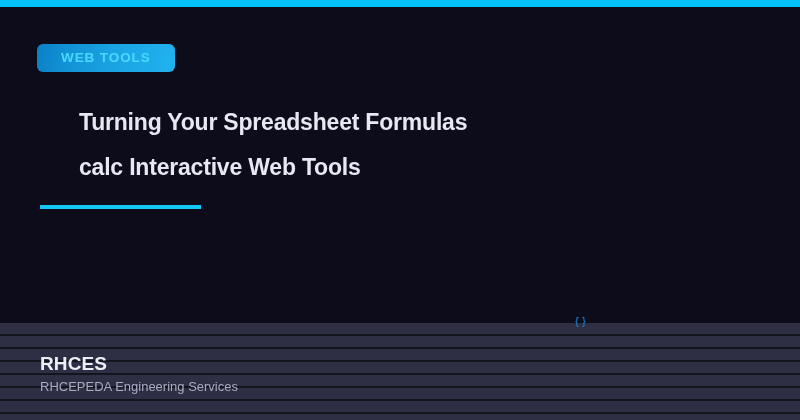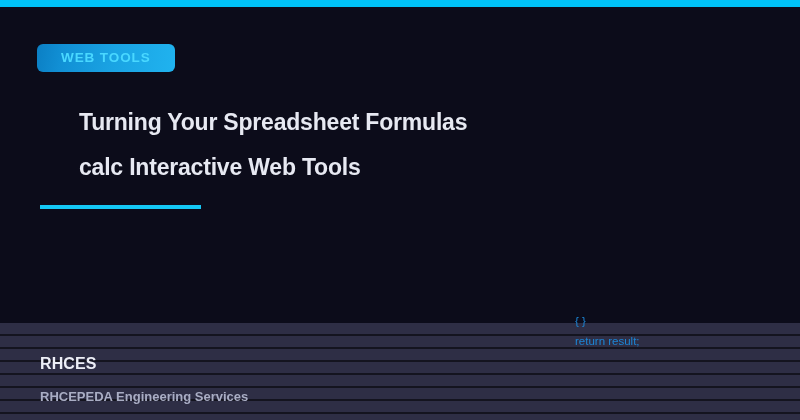--- a/index.html
+++ b/index.html
@@ -91,30 +91,30 @@
       );
   }
 
   #footer-text {
     position: absolute;
     left: 40px;
     top: 352px;
     width: 420px;
   }
   #footer-brand {
-    font-size: 16px;
+    font-size: 19px;
     font-weight: 700;
     color: #eceef6;
     line-height: 24px;
     letter-spacing: 0.1px;
   }
   #footer-tagline {
-    margin-top: 12px;
+    margin-top: 2px;
     font-size: 13px;
-    font-weight: 700;
+    font-weight: 400;
     color: #a9adc4;
     line-height: 18px;
   }
 
   
   #code-block {
     position: absolute;
     left: 575px;
     top: 311px;
     width: 215px;
@@ -142,21 +142,20 @@
     <span class="ln">Turning Your Spreadsheet Formulas</span>
     <span class="ln">calc Interactive Web Tools</span>
   </div>
 
   <div id="accent-rule"></div>
 
   <div id="footer-band"></div>
 
   <div id="code-block">
     <div class="code-line">{ }</div>
-    <div class="code-line">return result;</div>
   </div>
 
   <div id="footer-text">
     <div id="footer-brand">RHCES</div>
     <div id="footer-tagline">RHCEPEDA Engineering Services</div>
   </div>
 
 </div>
 
 </body></html>

